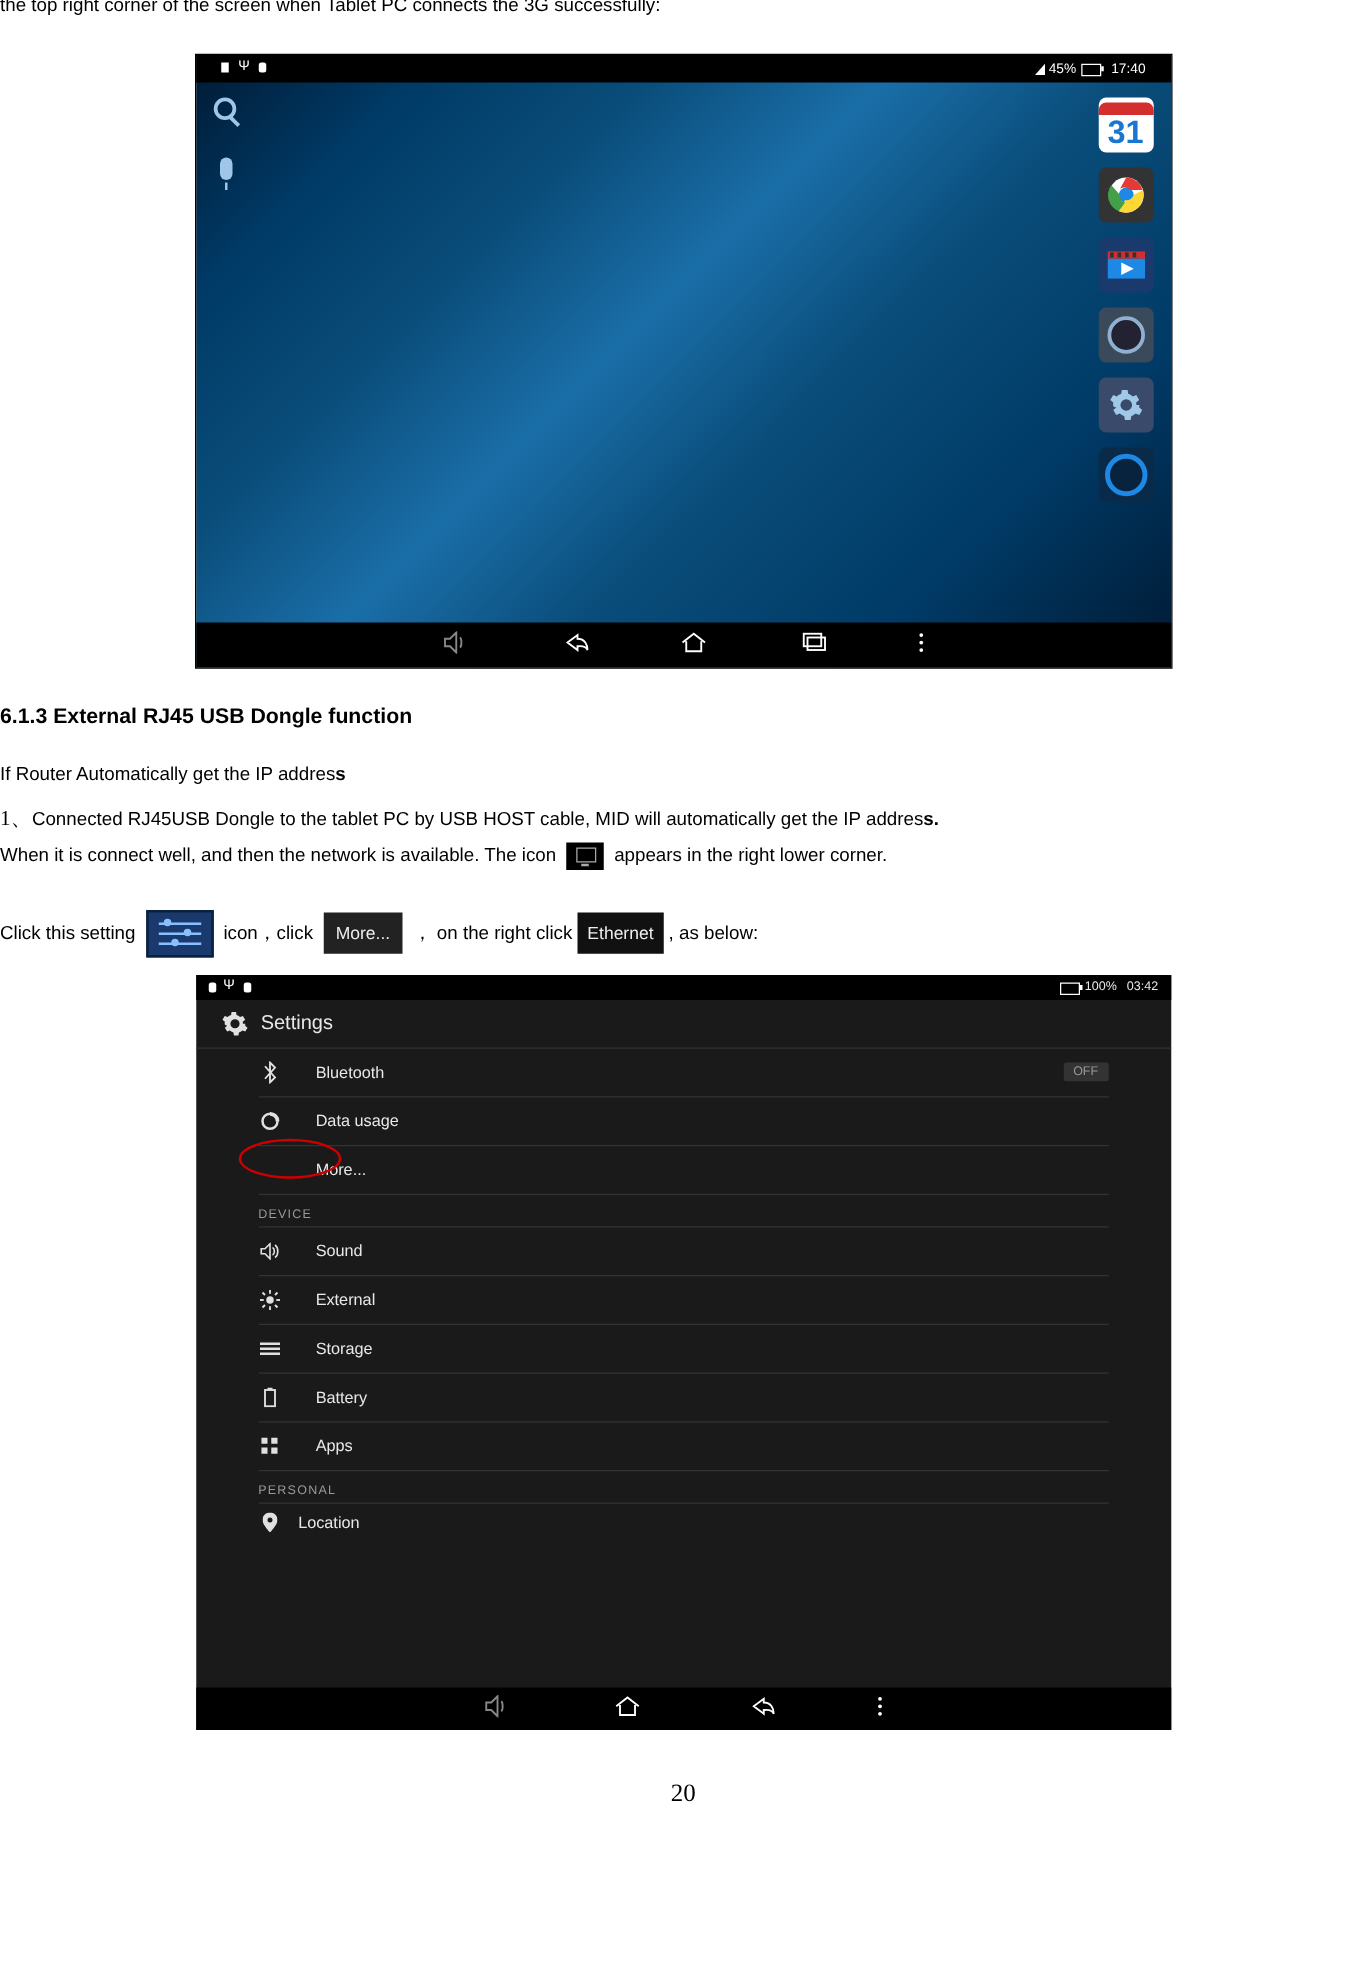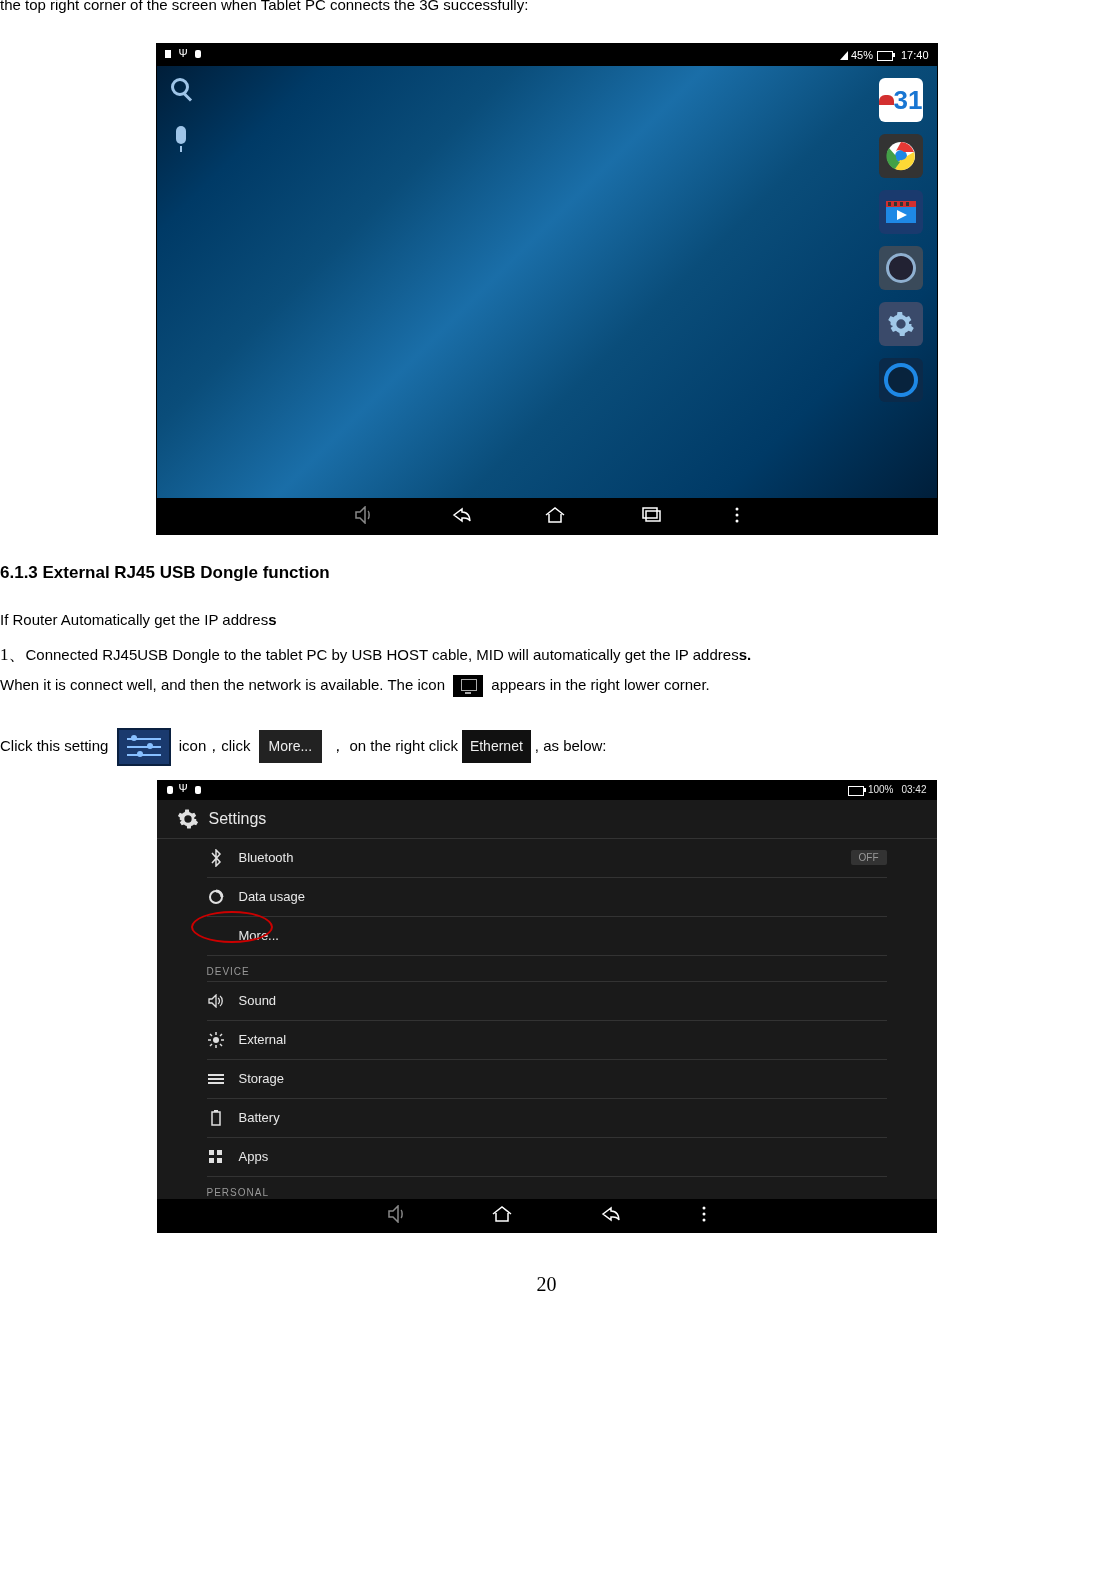--- a/index.html
+++ b/index.html
@@ -52,21 +52,21 @@
   }
   .statusbar1 {
     position: absolute;
     top: 0; left: 0; right: 0;
     height: 22px;
     background: #000;
     color: #fff;
     font-size: 11px;
     display: flex;
     align-items: center;
-    padding: 0 8px;
+    padding: 0 20px;
   }
   .statusbar1 .left-icons { display: flex; gap: 6px; }
   .statusbar1 .spacer { flex: 1; }
   .battery-box {
     display: inline-block;
     width: 14px; height: 8px;
     border: 1px solid #fff;
     position: relative;
     margin-left: 4px;
     top: 1px;
@@ -133,21 +133,21 @@
   .dock-icon {
     width: 44px; height: 44px;
     border-radius: 6px;
     display: flex;
     align-items: center;
     justify-content: center;
     font-size: 18px;
     color: #fff;
     font-weight: bold;
   }
-  .calendar-box { background: #fff; color: #000; flex-direction: row; font-size: 9px; }
+  .calendar-box { background: #fff; color: #000; flex-direction: column; font-size: 9px; }
   .calendar-box .top { background: #d32f2f; color:#fff; width:100%; text-align:center; font-size:7px; height:10px; line-height:10px; border-radius:6px 6px 0 0;}
   .calendar-box .num { color:#1976d2; font-size:26px; font-weight:bold; line-height:1;}
   .chrome-box { background: #333; }
   .chrome-box svg { width:32px; height:32px; }
   .video-box { background: #1a3a6e; }
   .camera-box { background: #3a4a5a; }
   .camera-box .lens { width:24px; height:24px; border:3px solid #8fb0d0; border-radius:50%; background:#223; }
   .gear-box { background: #3a4a6a; }
   .gear-box svg { width:28px; height:28px; fill:#a0c8e8; }
   .speaker-box { background: #0a2a4a; }
@@ -210,21 +210,21 @@
     padding:4px 8px;
     background:#111;
     color:#eee;
     font-size:14px;
     vertical-align:middle;
   }
 
   
   .screenshot2 {
     width: 780px;
-    height: 453px;
+    height: 604px;
     margin: 14px auto 0 auto;
     background: #1a1a1a;
     position: relative;
     color: #e8e8e8;
     font-size: 13px;
   }
   .statusbar2 {
     height: 20px;
     background: #000;
     display: flex;
@@ -241,21 +241,21 @@
     border-bottom: 1px solid #333;
   }
   .settings-header svg { width:22px; height:22px; fill:#e0e0e0; }
   .settings-header span { font-size:16px; }
   .settings-list {
     padding: 0 50px;
   }
   .s-row {
     display: flex;
     align-items: center;
-    gap: 14px;
+    gap: 28px;
     height: 38px;
     border-bottom: 1px solid #333;
   }
   .s-icon {
     width: 18px; height: 18px;
     display:flex; align-items:center; justify-content:center;
   }
   .s-label { flex:1; }
   .off-switch {
     background:#333;

